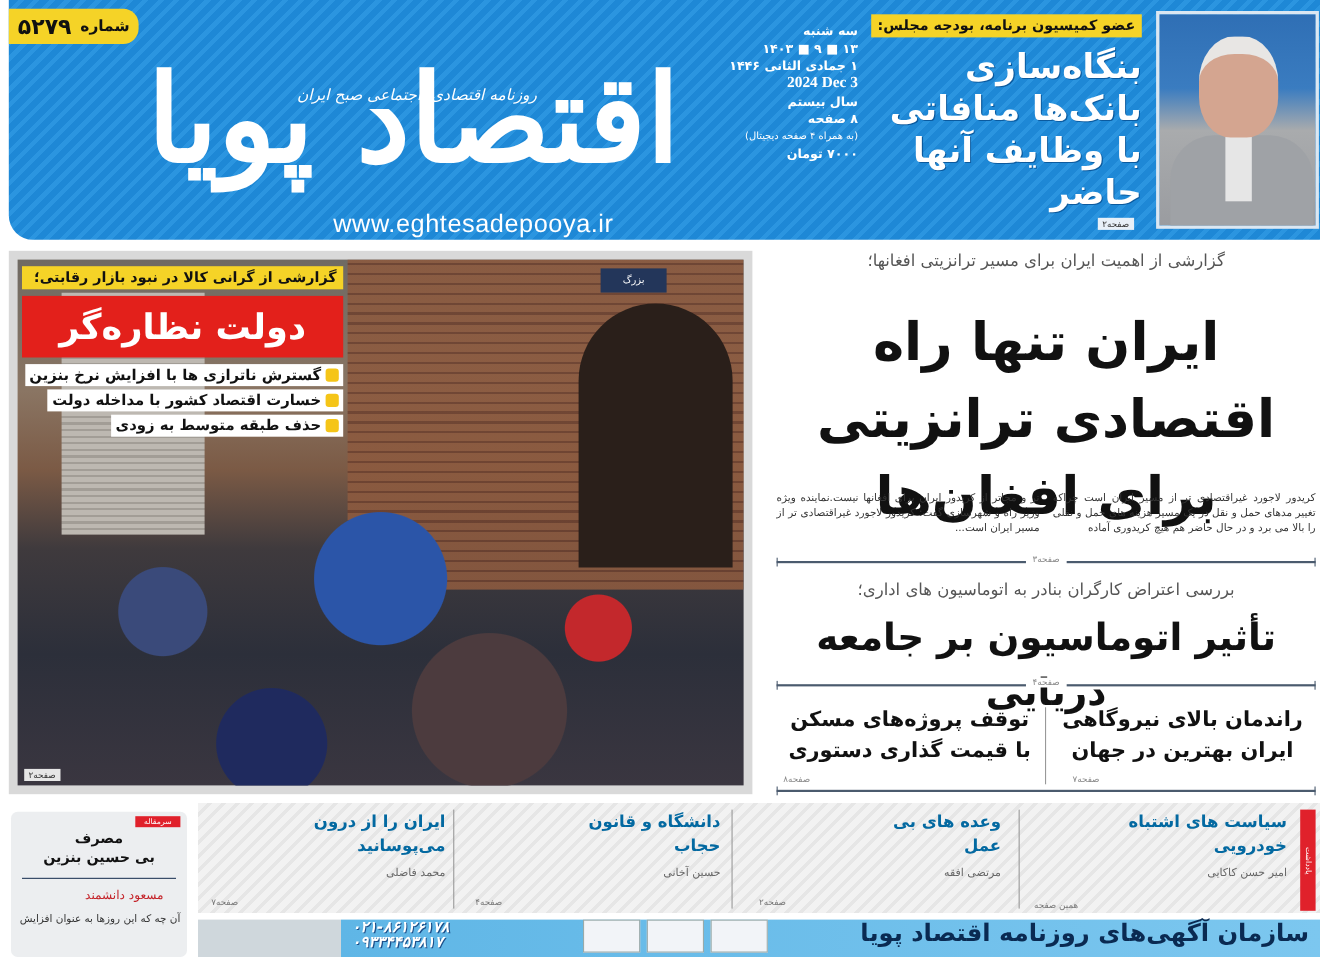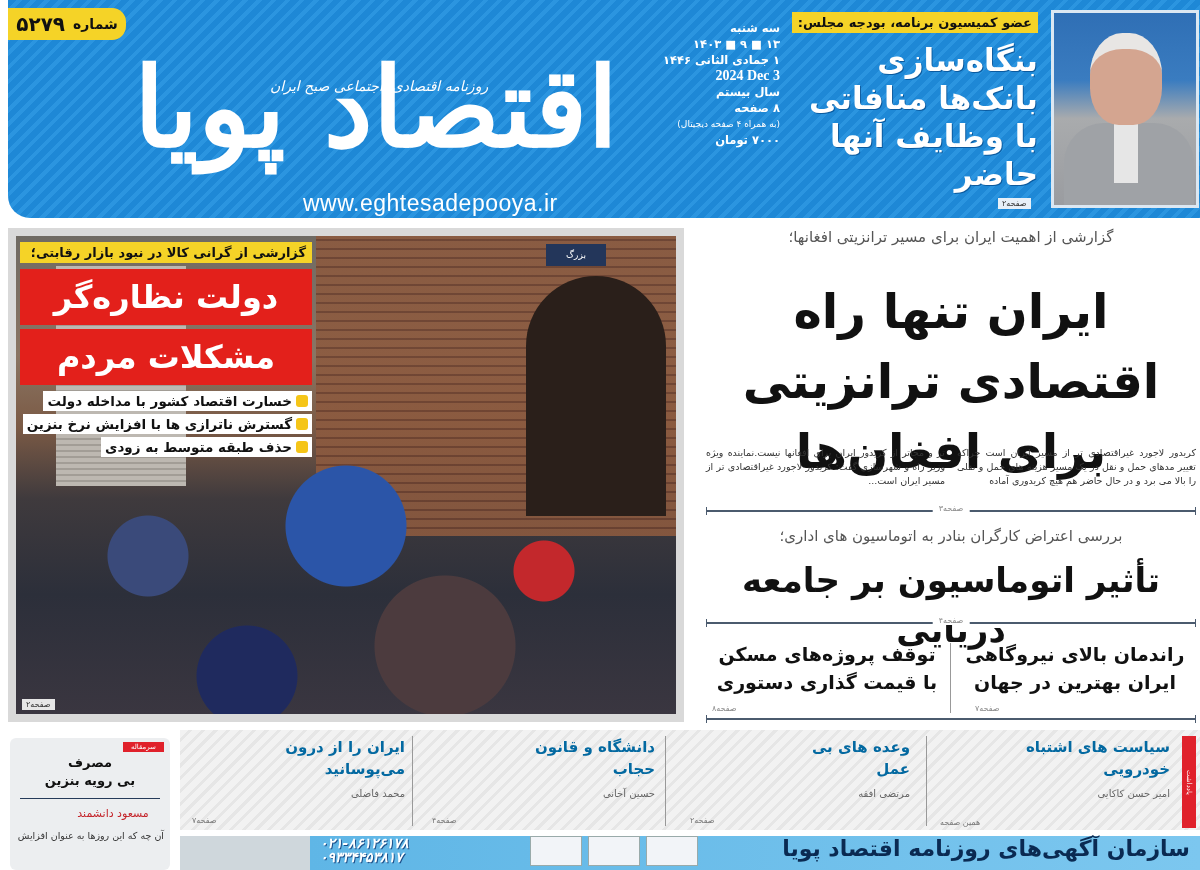--- a/index.html
+++ b/index.html
@@ -120,29 +120,28 @@
 <div class="photo-frame">
   <div class="photo">
     <div class="shutter"></div>
     <div class="brick"></div>
     <div class="arch"></div>
     <div class="sign">بزرگ</div>
     <div class="crowd"></div>
     <div class="photo-overlay">
       <div class="ph-kicker">گزارشی از گرانی کالا در نبود بازار رقابتی؛</div>
       <div class="ph-title">دولت نظاره‌گر</div>
-      <div class="ph-title ph-title2">مشکلات مردم</div>
       <div class="ph-bullets">
         <div class="ph-bullet">
             <span class="dot"></span>
-            <span>خسارت اقتصاد کشور با مداخله دولت</span>
+            <span>گسترش ناترازی ها با افزایش نرخ بنزین</span>
           </div>
         <div class="ph-bullet">
             <span class="dot"></span>
-            <span>گسترش ناترازی ها با افزایش نرخ بنزین</span>
+            <span>خسارت اقتصاد کشور با مداخله دولت</span>
           </div>
         <div class="ph-bullet">
             <span class="dot"></span>
             <span>حذف طبقه متوسط به زودی</span>
           </div>
       </div>
     </div>
     <div class="photo-page">صفحه۲</div>
   </div>
 </div>
@@ -198,21 +197,21 @@
   <div class="note" style="left:270px; width:135px;">
     <div class="note-title">ایران را از درون می‌پوسانید</div>
     <div class="note-author">محمد فاضلی</div>
   </div>
   <div class="note-page" style="left:192px; top:86px;">صفحه۷</div>
 
   <div class="editorial">
     <span class="ed-badge">سرمقاله</span>
     <div class="ed-title">
       <div>مصرف</div>
-      <div>بی رویه بنزین</div>
+      <div>بی حسین بنزین</div>
     </div>
     <div class="ed-rule"></div>
     <div class="ed-author">مسعود دانشمند</div>
     <div class="ed-text">آن چه که این روزها به عنوان افزایش</div>
   </div>
 </div>
 
 <div class="ad-banner">
   <div class="ad-phones">
     <div>۰۲۱-۸۶۱۲۶۱۷۸</div>

